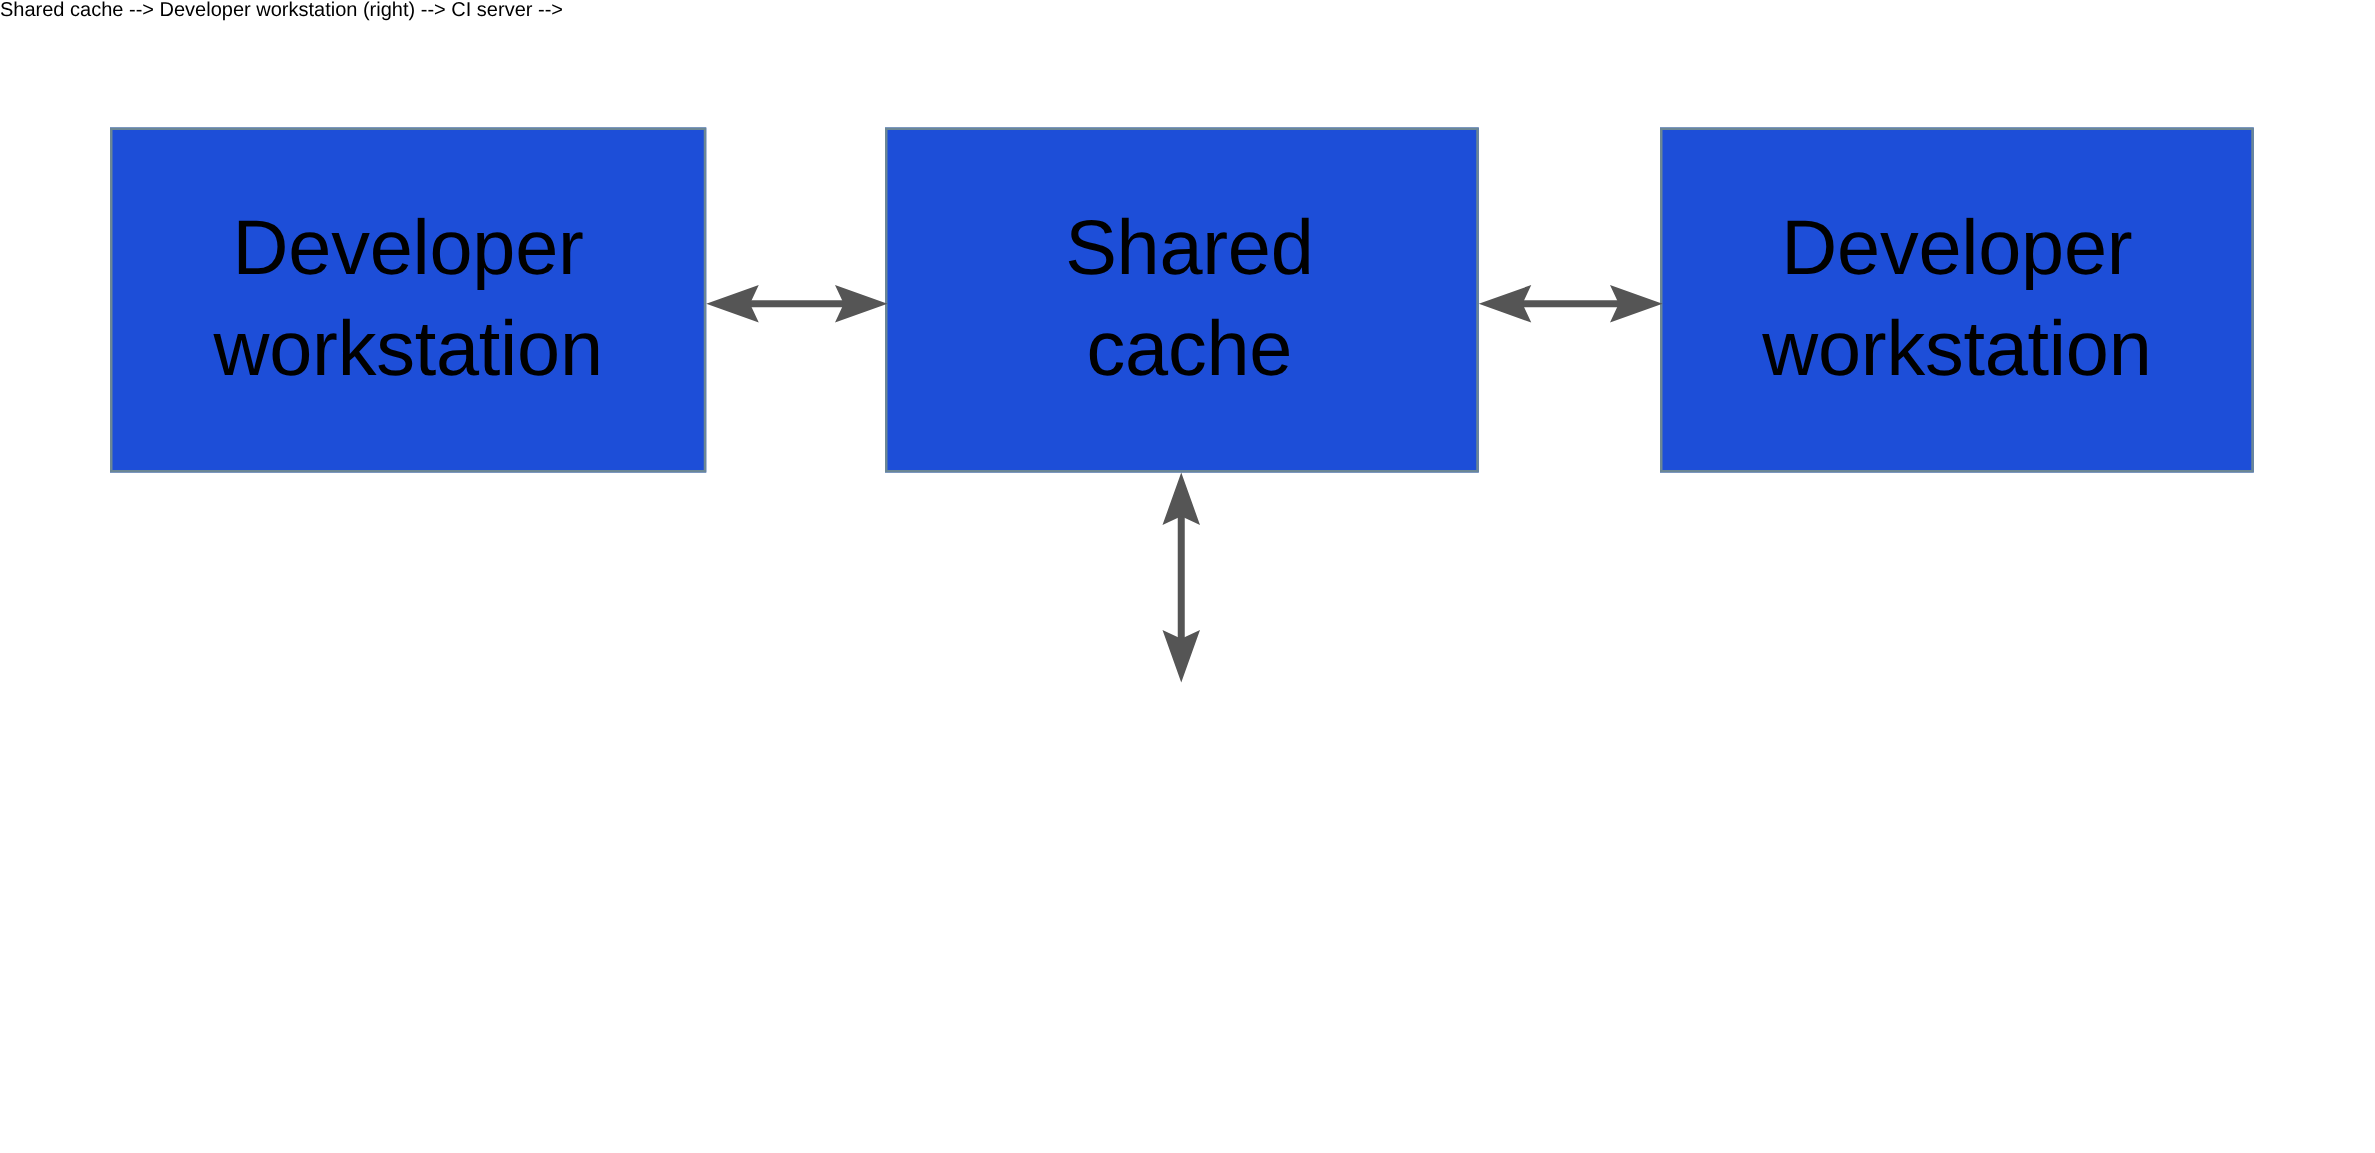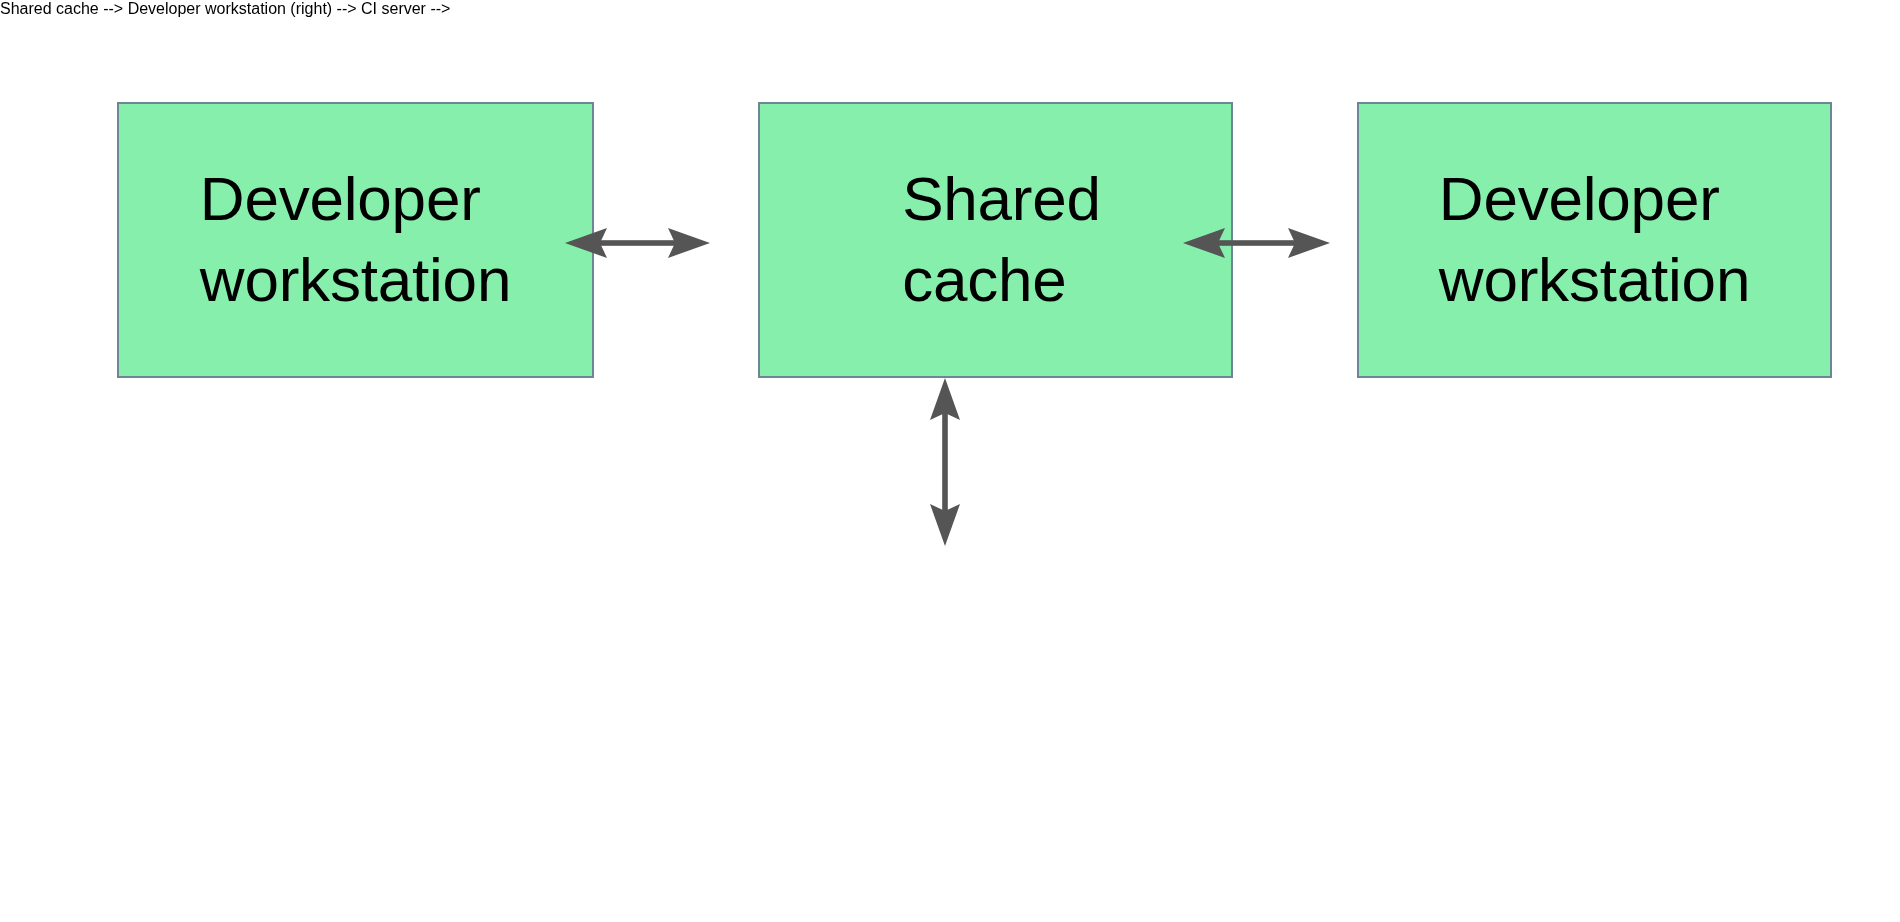--- a/index.html
+++ b/index.html
@@ -12,44 +12,43 @@
     position: relative;
     width: 1900px;
     height: 922px;
     background: #ffffff;
     overflow: hidden;
     font-family: "Liberation Sans", "DejaVu Sans", sans-serif;
   }
   .node {
     position: absolute;
     box-sizing: border-box;
-    background: #86efac;
+    background: #1d4ed8;
     border: 2px solid #6b8795;
     display: flex;
     align-items: center;
     justify-content: center;
-    text-align: left;
-    margin-left: 29px;
+    text-align: center;
   }
   .node-label {
     color: #000000;
     font-size: 62px;
     line-height: 1.30;
     font-weight: 400;
     letter-spacing: -0.2px;
     white-space: pre-line;
     padding: 0 10px;
   }
   .edge {
     position: absolute;
     overflow: visible;
     pointer-events: none;
   }
   #node-dev-left   { left: 88px;   top: 102px; width: 477px; height: 276px; }
-  #node-shared     { left: 729px;  top: 102px; width: 475px; height: 276px; padding-left: 12px; }
+  #node-shared     { left: 708px;  top: 102px; width: 475px; height: 276px; padding-left: 12px; }
   #node-dev-right  { left: 1328px; top: 102px; width: 475px; height: 276px; }
   #node-ci         { left: 708px;  top: 545px; width: 475px; height: 275px; }
 
   #edge-left   { left: 560px;  top: 212px; width: 155px; height: 62px; }
   #edge-right  { left: 1178px; top: 212px; width: 157px; height: 62px; }
   #edge-vert   { left: 914px;  top: 373px; width: 62px;  height: 178px; }
 </style>
 </head>
 <body>
 

